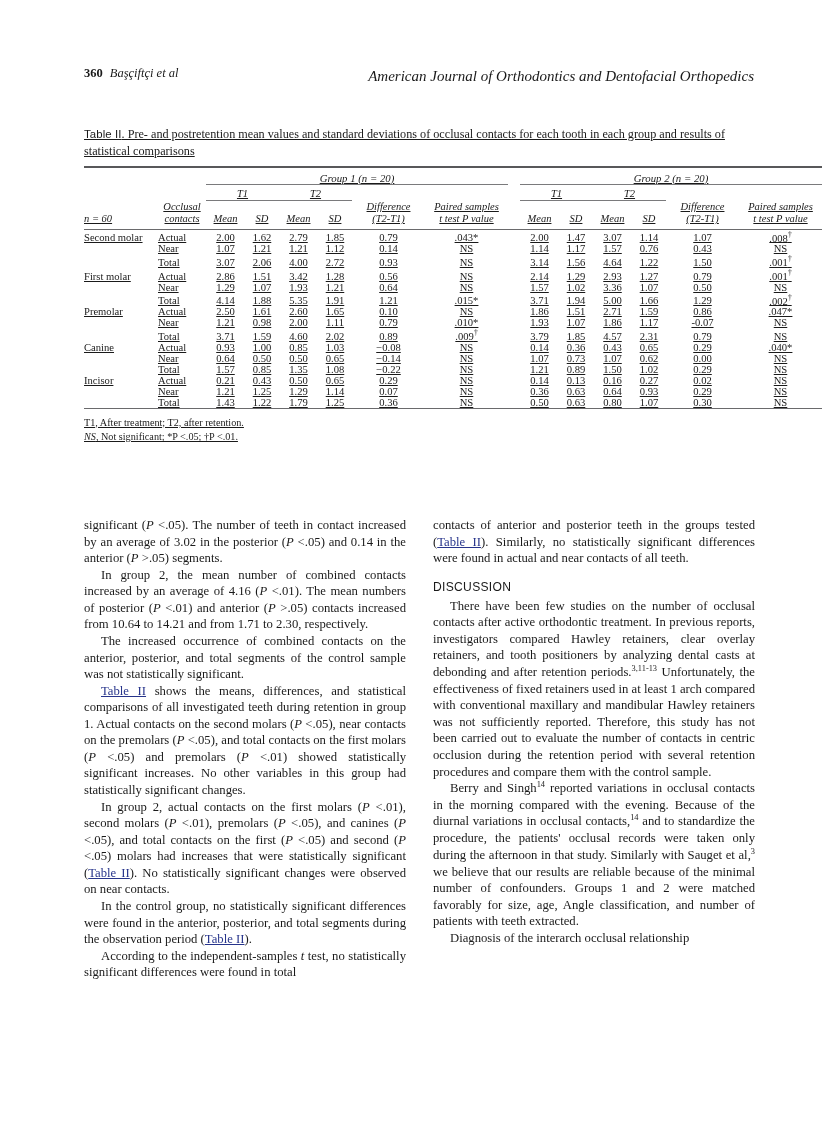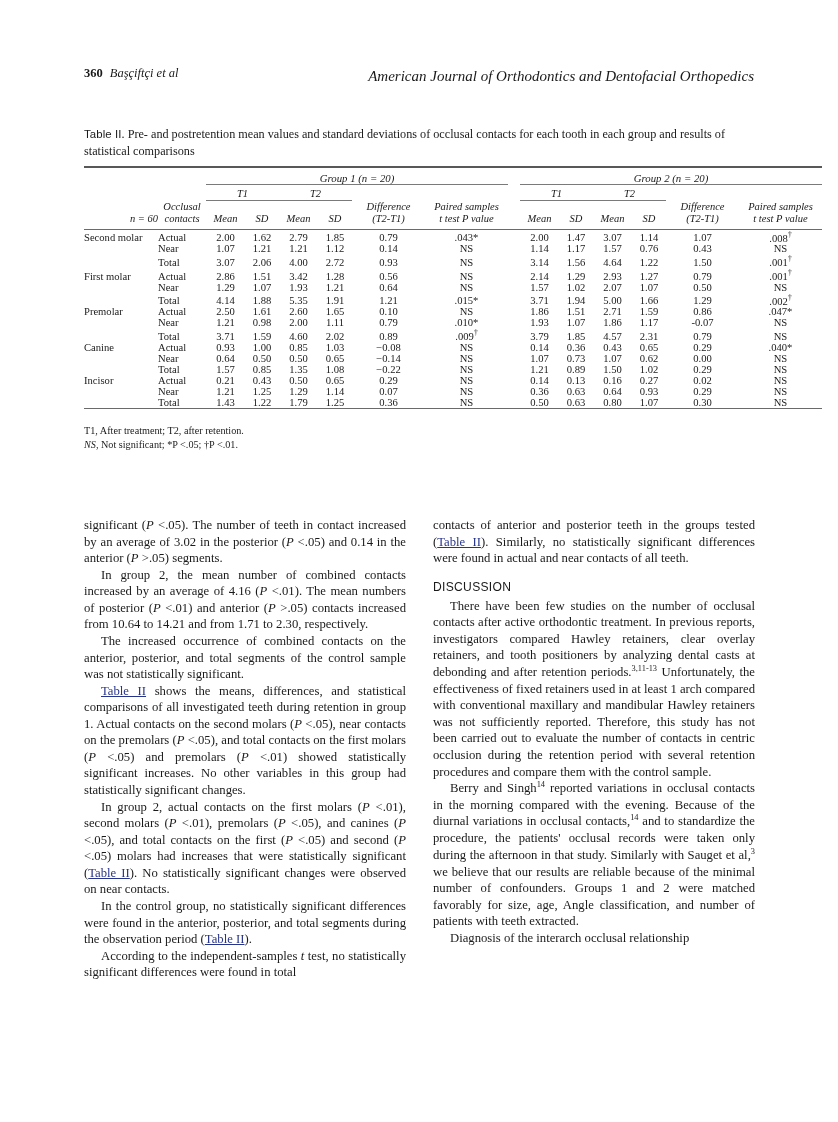--- a/index.html
+++ b/index.html
@@ -46,20 +46,21 @@
     font-size: 15px;
     line-height: 1.38;
   }
 
   
   .table-block {
     position: absolute;
     left: 84px;
     top: 126px;
     width: 670px;
+    text-decoration: underline;
   }
   .table-caption {
     font-size: 12.2px;
     line-height: 1.42;
     margin-bottom: 5px;
     text-align: left;
   }
   .table-caption .tlabel {
     font-family: "Liberation Sans", sans-serif;
     font-size: 11.4px;
@@ -93,21 +94,21 @@
 
   .th-it {
     font-style: italic;
     text-align: center;
     font-size: 10.5px;
     line-height: 1.2;
   }
   .th-left {
     font-style: italic;
     font-size: 10.5px;
-    text-align: right;
+    text-align: left;
     line-height: 1.2;
   }
   .t-under { border-bottom: 1.5px solid #7a7a7c; }
 
   .spacer-row td { height: 3px; }
   .gap { width: 12px; }
 
   .cell-tooth {
     text-align: left;
     font-size: 10.6px;
@@ -127,21 +128,21 @@
     padding-bottom: 1.0px;
   }
   .firstdata td { padding-top: 3px; }
   .lastdata td { padding-bottom: 3px; }
 
   sup.dag { font-size: 7.6px; vertical-align: super; }
 
   .tfoot {
     font-size: 10.2px;
     line-height: 1.45;
-    margin-top: 12px;
+    margin-top: 4px;
   }
   .tfoot .it { font-style: italic; }
 
   
   .columns {
     position: absolute;
     left: 84px;
     top: 517px;
     width: 672px;
     display: flex;
@@ -357,21 +358,21 @@
             <td class="cell-contact">Near</td>
             <td class="num">1.29</td>
             <td class="num">1.07</td>
             <td class="num">1.93</td>
             <td class="num">1.21</td>
             <td class="num">0.64</td>
             <td class="num">NS</td>
             <td class="gap"></td>
             <td class="num">1.57</td>
             <td class="num">1.02</td>
-            <td class="num">2.07</td>
+            <td class="num">3.36</td>
             <td class="num">1.07</td>
             <td class="num">0.50</td>
             <td class="num">NS</td>
           </tr>
           <tr>
             <td class="cell-tooth"></td>
             <td class="cell-contact">Total</td>
             <td class="num">4.14</td>
             <td class="num">1.88</td>
             <td class="num">5.35</td>

